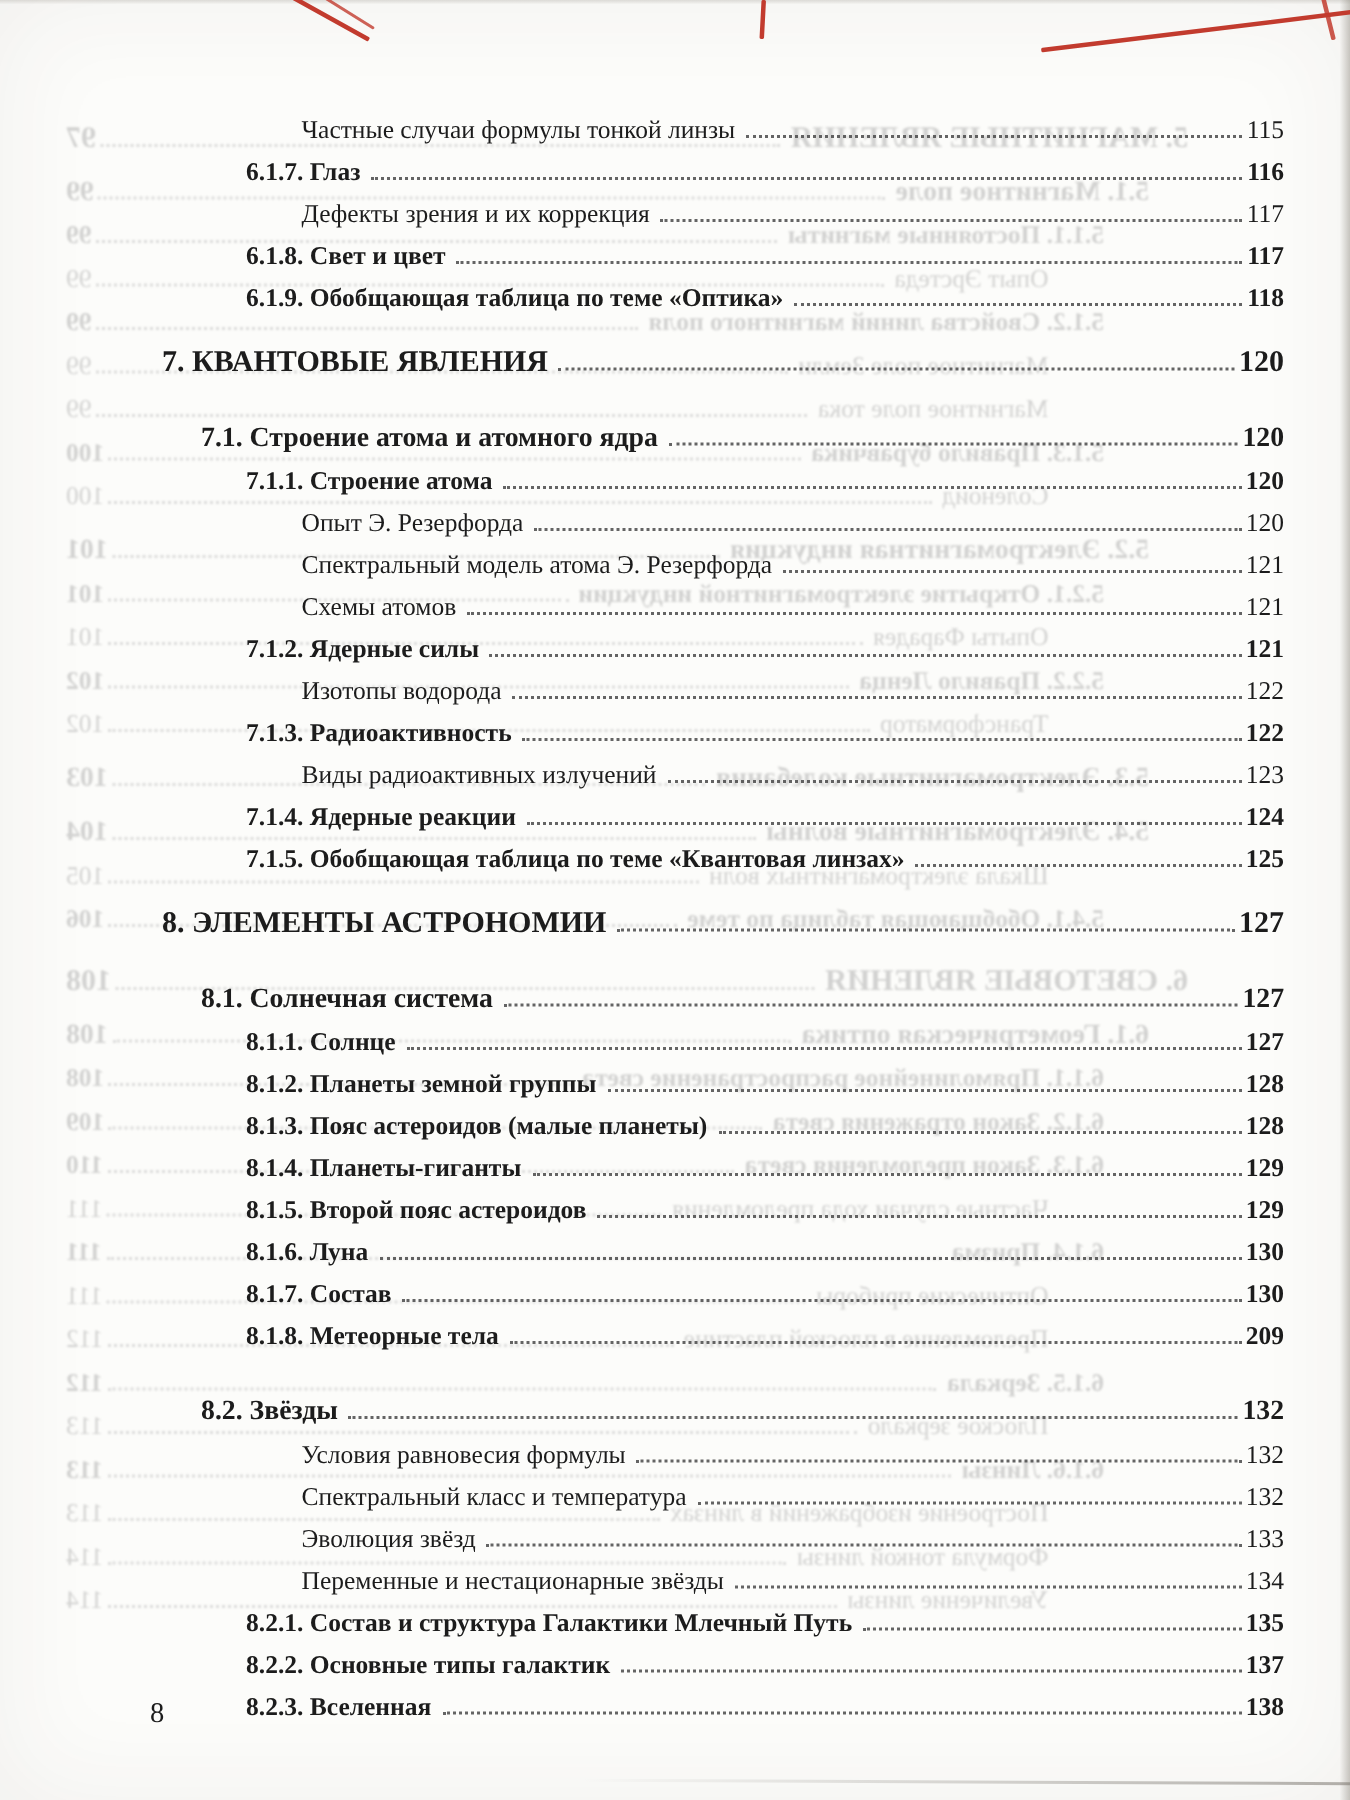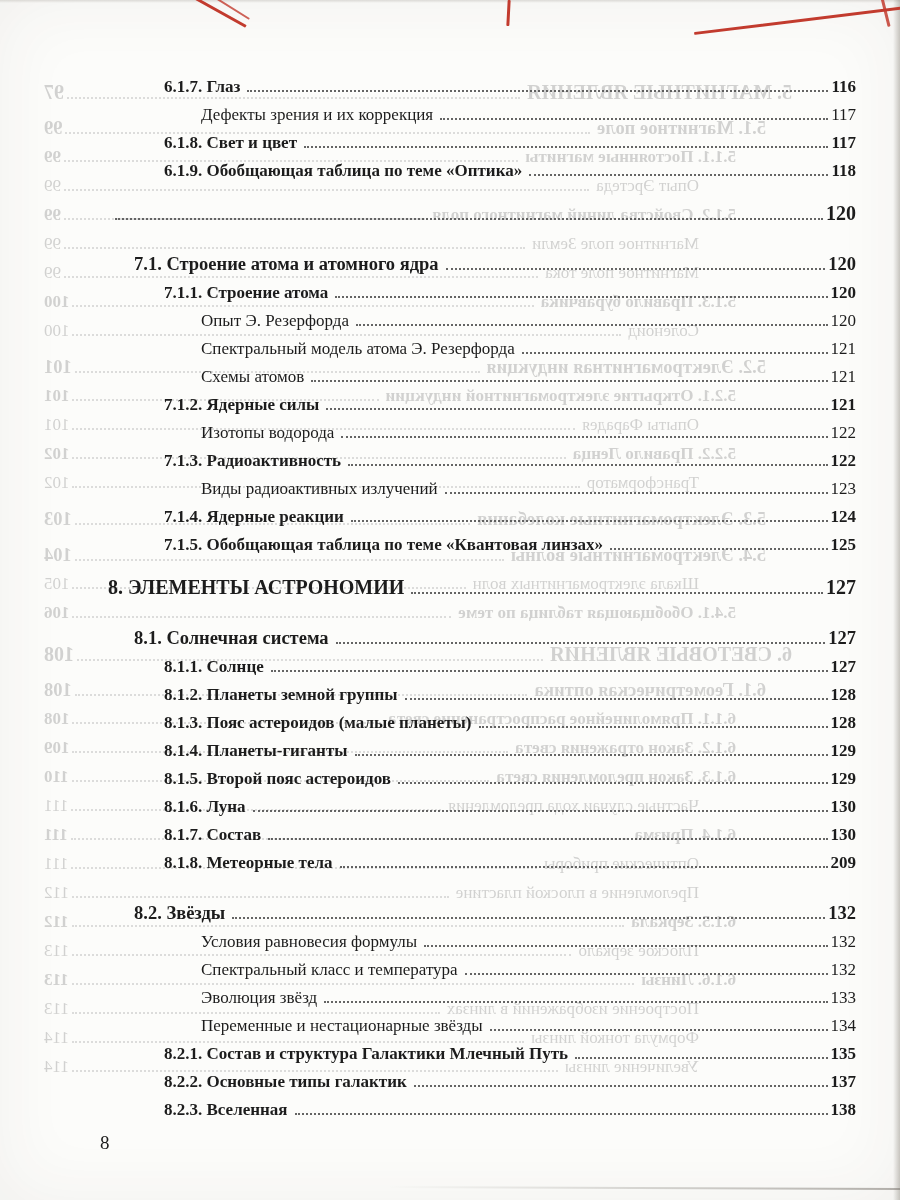--- a/index.html
+++ b/index.html
@@ -221,20 +221,25 @@
         <span class="pg">114</span>
       </div>
       <div class="row lvl-plain">
         <span class="t">Увеличение линзы</span>
         <span class="leader"></span>
         <span class="pg">114</span>
       </div>
     </div>
 
   <div class="toc">
+      <div class="row lvl-plain">
+        <span class="t">Частные случаи формулы тонкой линзы</span>
+        <span class="leader"></span>
+        <span class="pg">115</span>
+      </div>
       <div class="row lvl-subsection">
         <span class="t">6.1.7. Глаз</span>
         <span class="leader"></span>
         <span class="pg">116</span>
       </div>
       <div class="row lvl-plain">
         <span class="t">Дефекты зрения и их коррекция</span>
         <span class="leader"></span>
         <span class="pg">117</span>
       </div>
@@ -242,20 +247,21 @@
         <span class="t">6.1.8. Свет и цвет</span>
         <span class="leader"></span>
         <span class="pg">117</span>
       </div>
       <div class="row lvl-subsection">
         <span class="t">6.1.9. Обобщающая таблица по теме «Оптика»</span>
         <span class="leader"></span>
         <span class="pg">118</span>
       </div>
       <div class="row lvl-chapter">
+        <span class="t">7. КВАНТОВЫЕ ЯВЛЕНИЯ</span>
         <span class="leader"></span>
         <span class="pg">120</span>
       </div>
       <div class="row lvl-section">
         <span class="t">7.1. Строение атома и атомного ядра</span>
         <span class="leader"></span>
         <span class="pg">120</span>
       </div>
       <div class="row lvl-subsection">
         <span class="t">7.1.1. Строение атома</span>

